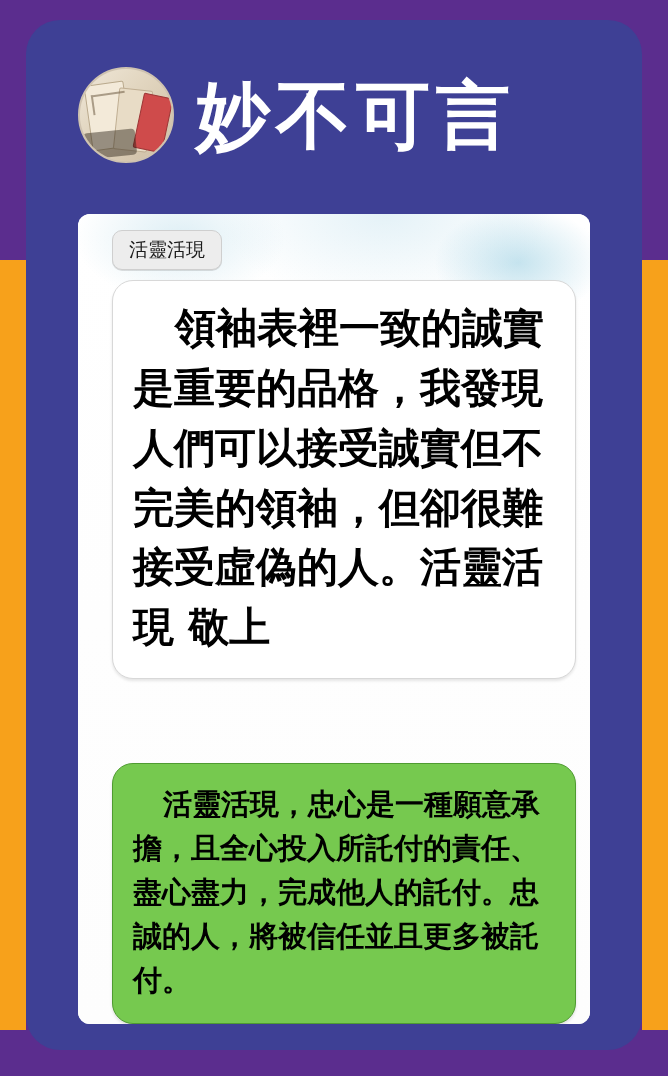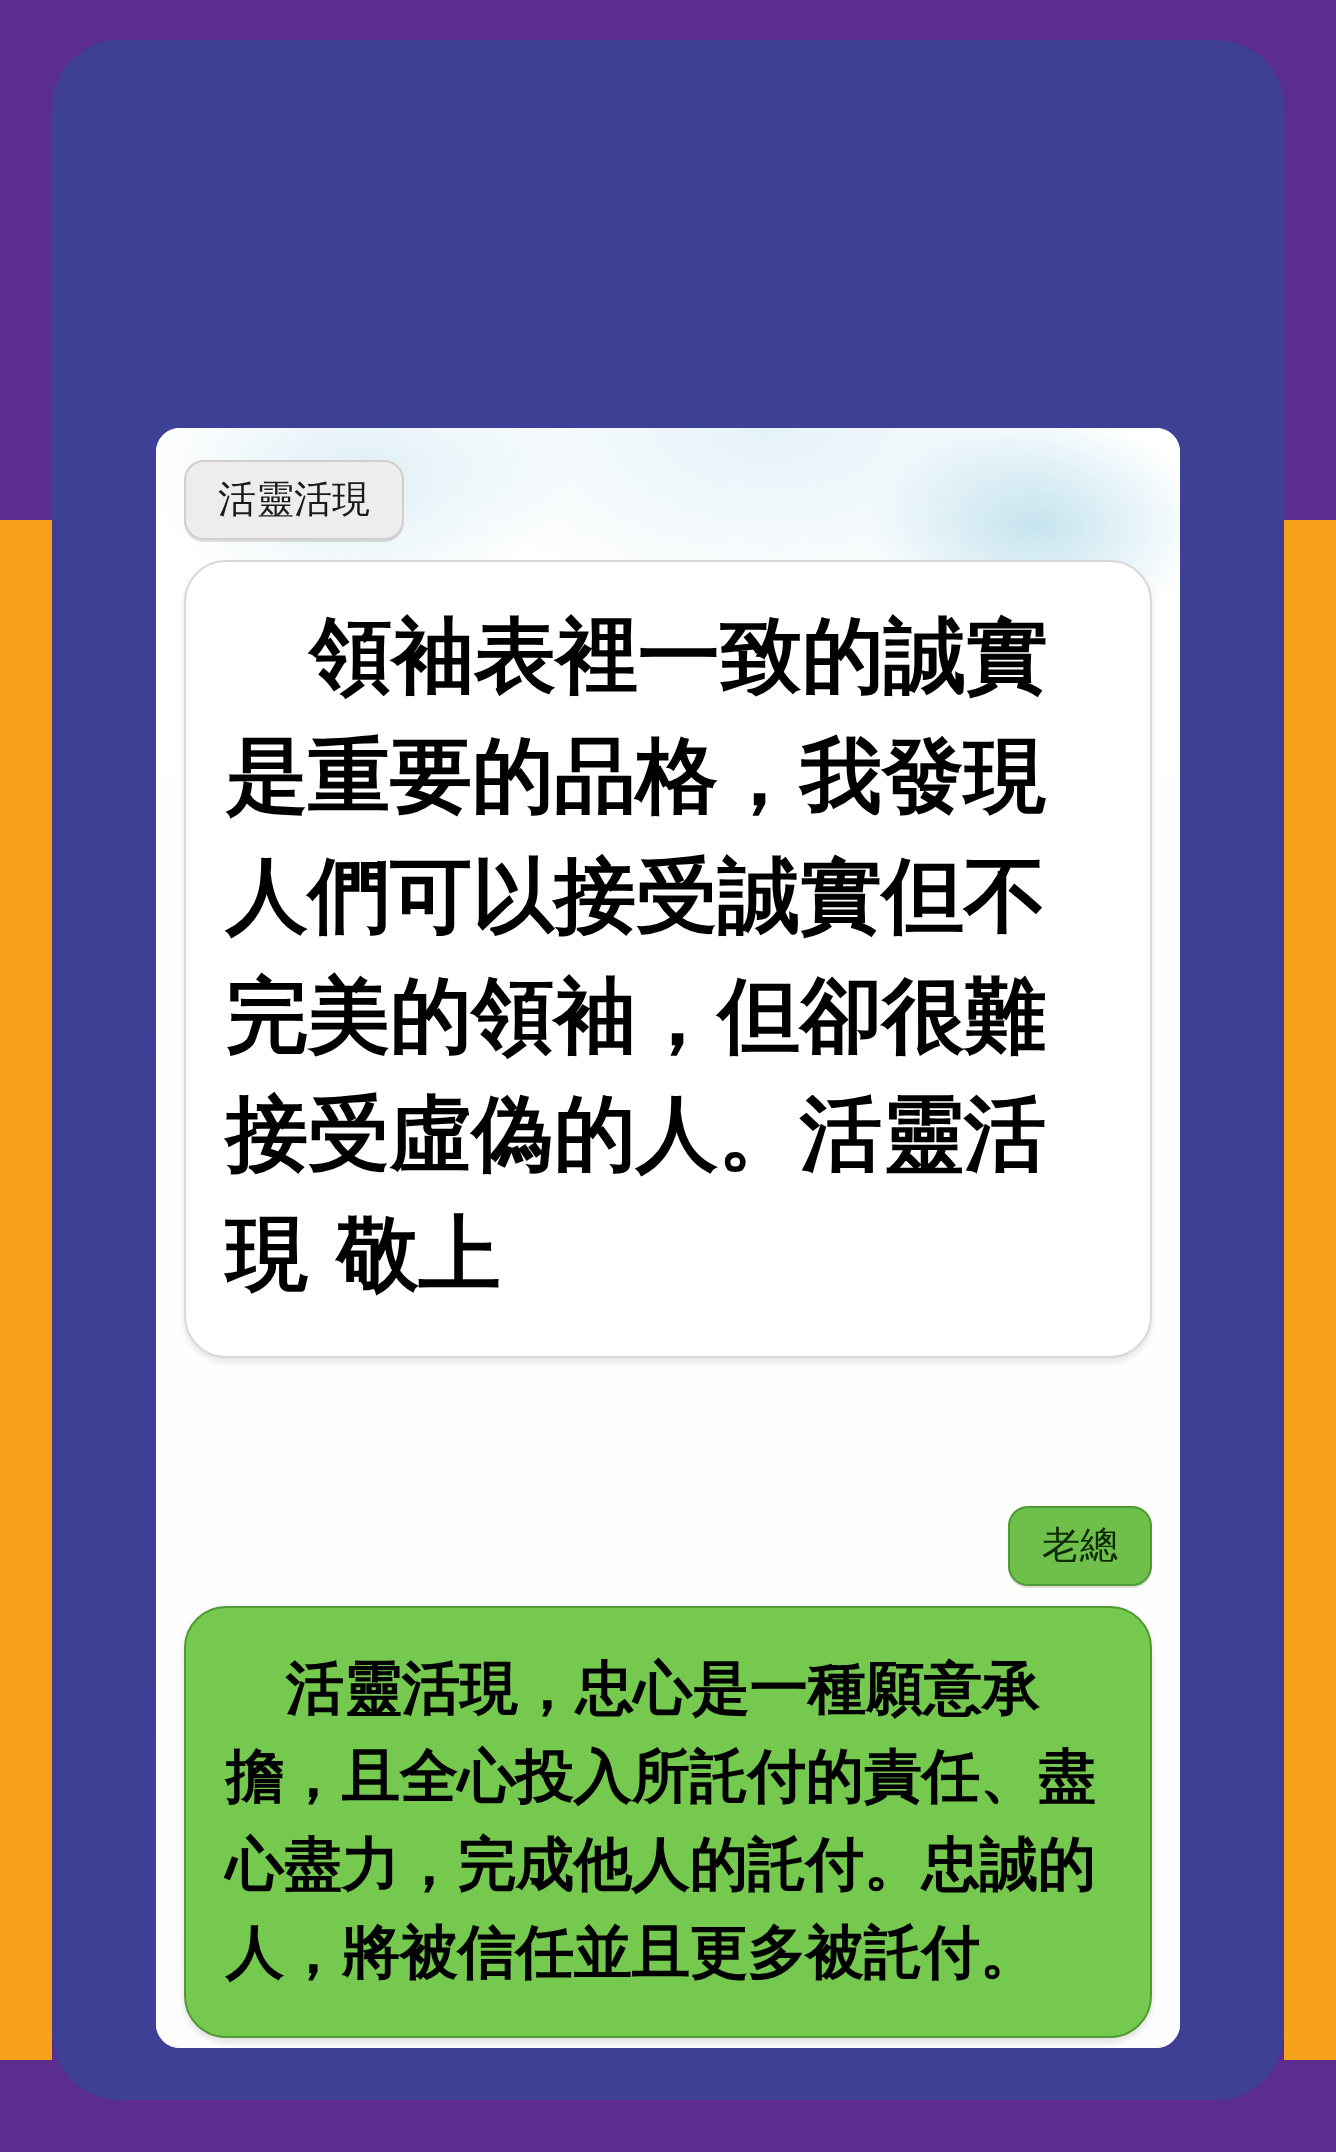--- a/index.html
+++ b/index.html
@@ -127,20 +127,21 @@
   
   .chat-panel {
     position: absolute;
     left: 52px;
     top: 194px;
     width: 512px;
     height: 810px;
     background: #ffffff;
     border-radius: 12px;
     overflow: hidden;
+    padding-left: 20px;
   }
 
   
   .wash {
     position: absolute;
     inset: 0;
     background:
       radial-gradient(120px 80px at 86% 6%, rgba(150,205,225,.55), rgba(150,205,225,0) 70%),
       radial-gradient(150px 90px at 20% 3%, rgba(172,214,230,.40), rgba(172,214,230,0) 70%),
       radial-gradient(220px 120px at 60% 0%, rgba(196,226,238,.45), rgba(196,226,238,0) 75%),
@@ -207,33 +208,43 @@
 </style>
 </head>
 <body>
 
 <div class="frame-outer"></div>
 <div class="side-bar left"></div>
 <div class="side-bar right"></div>
 
 <div class="card">
 
+  <div class="header">
+    <div class="avatar">
+      <div class="ph"></div>
+      <div class="bk1"></div>
+      <div class="bk2"></div>
+      <div class="bk3"></div>
+      <div class="scribble"></div>
+      <div class="dark"></div>
+    </div>
+    <div class="brand">妙不可言</div>
+  </div>
 
   <div class="chat-panel">
     <div class="wash"></div>
     <div class="panel-inner">
 
       <div class="row-left">
         <span class="chip">活靈活現</span>
         <div class="bubble incoming">領袖表裡一致的誠實是重要的品格，我發現人們可以接受誠實但不完美的領袖，但卻很難接受虛偽的人。活靈活現 敬上</div>
       </div>
 
       <div class="spacer"></div>
 
       <div class="row-right">
-        <span class="chip right">老總</span>
         <div class="bubble outgoing">活靈活現，忠心是一種願意承擔，且全心投入所託付的責任、盡心盡力，完成他人的託付。忠誠的人，將被信任並且更多被託付。</div>
       </div>
 
     </div>
   </div>
 
 </div>
 
 </body></html>

